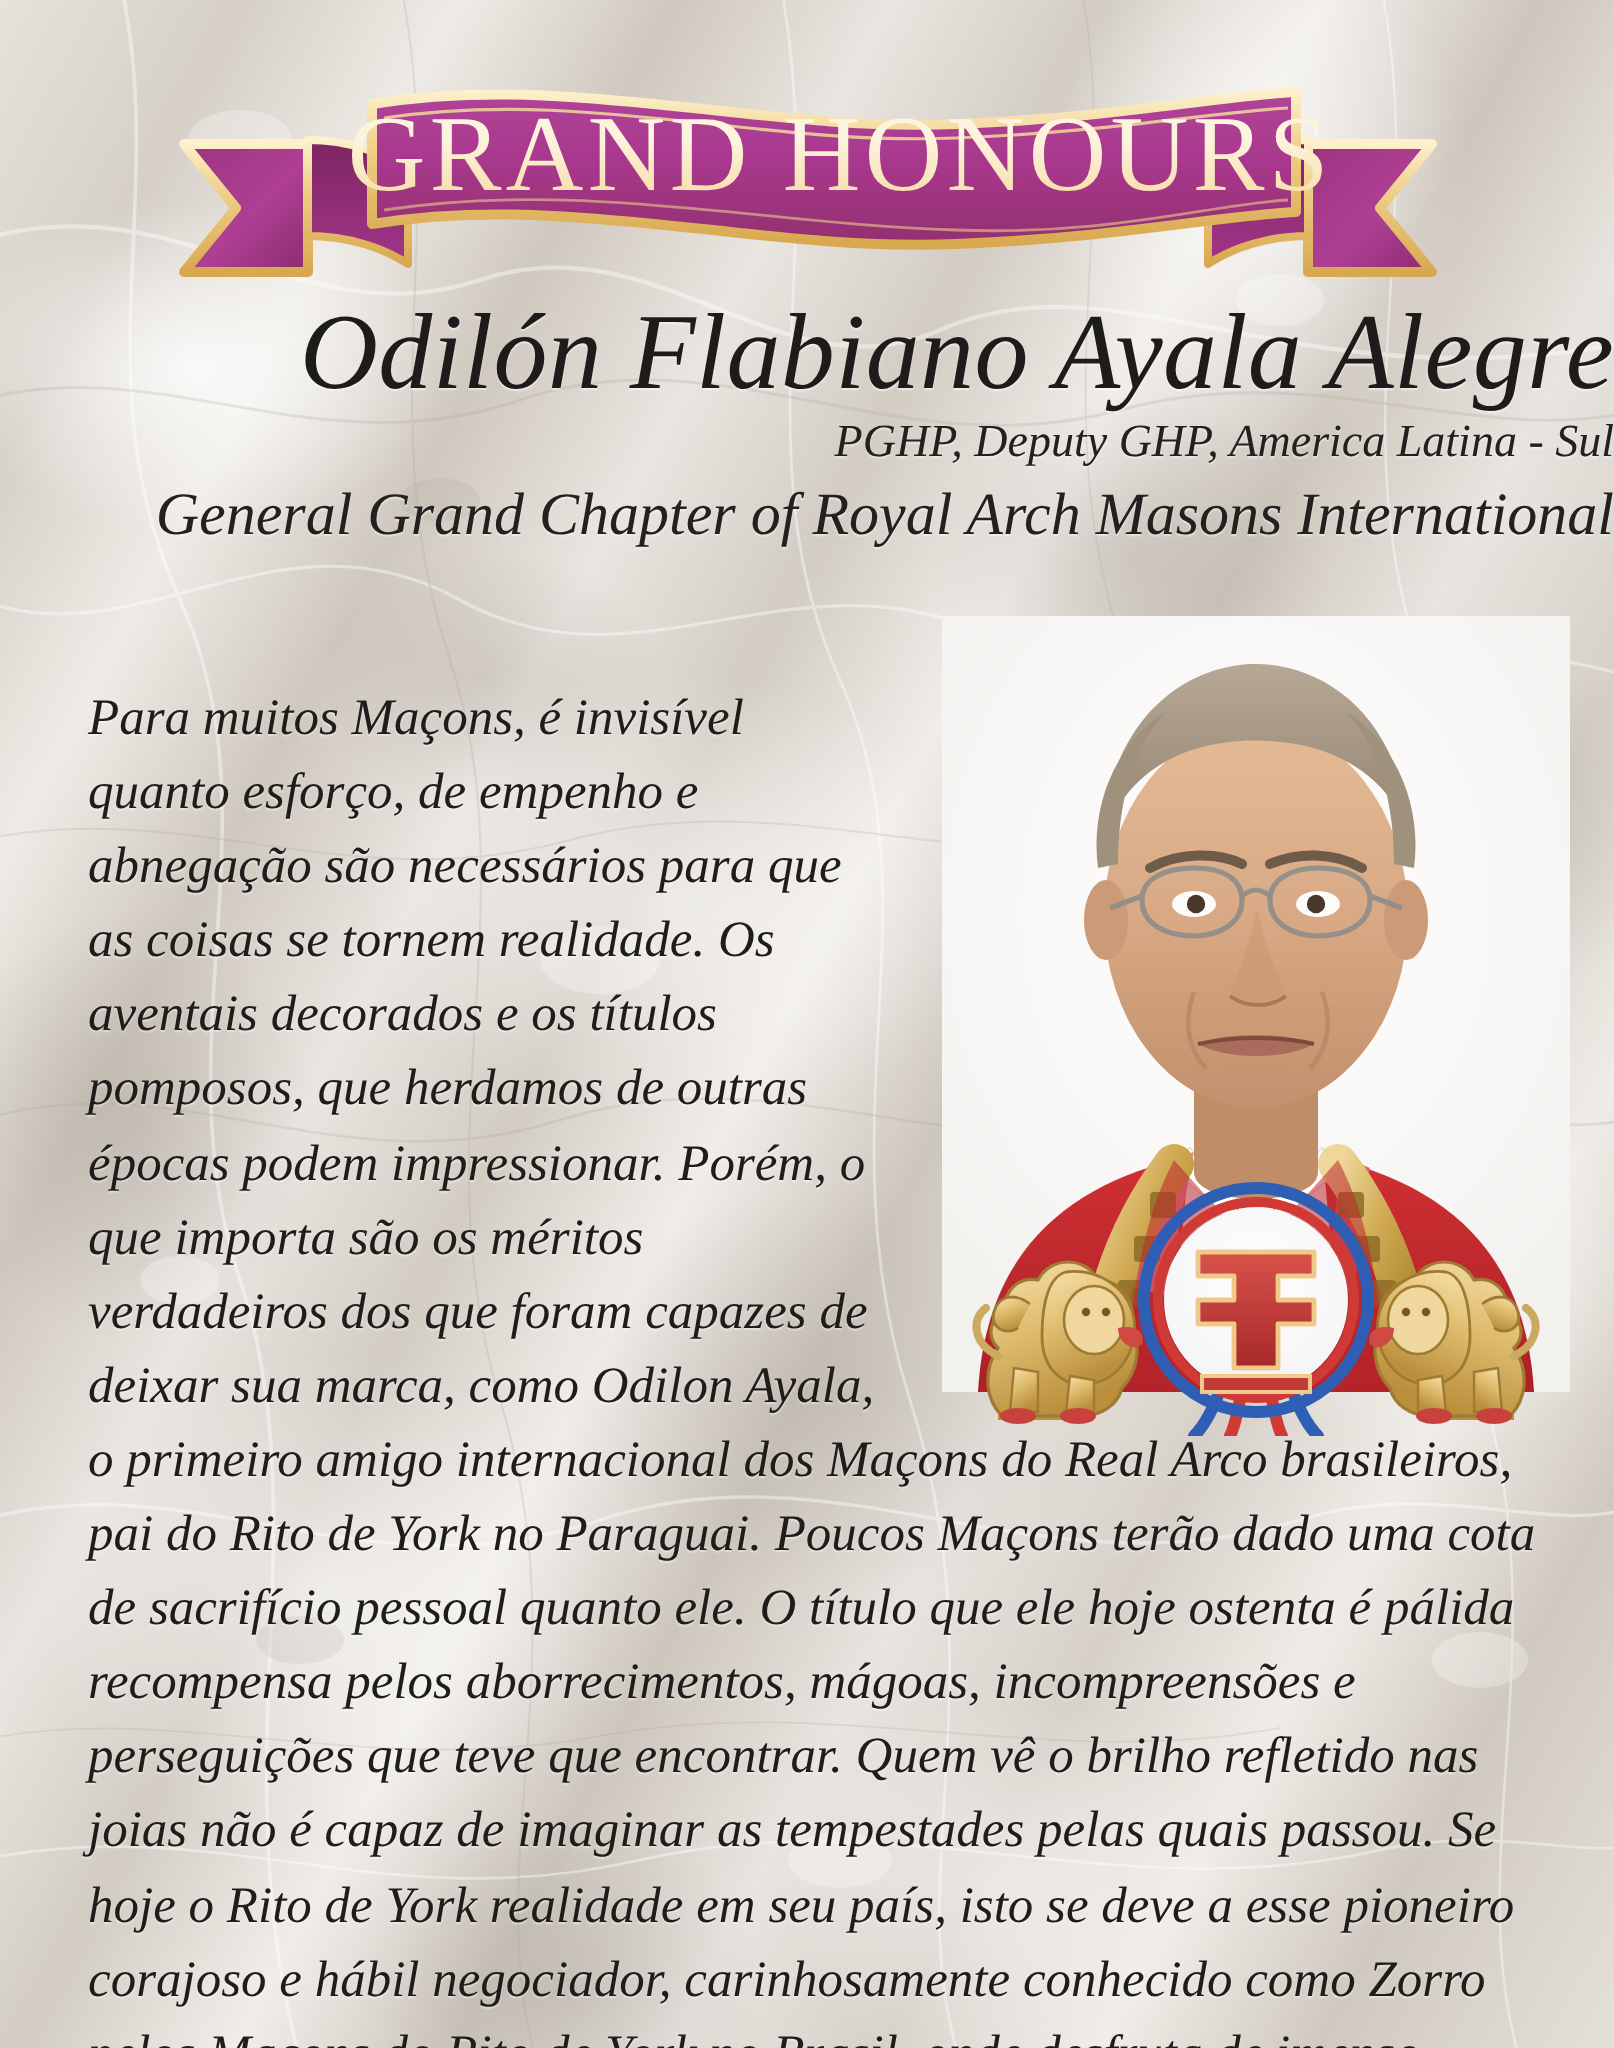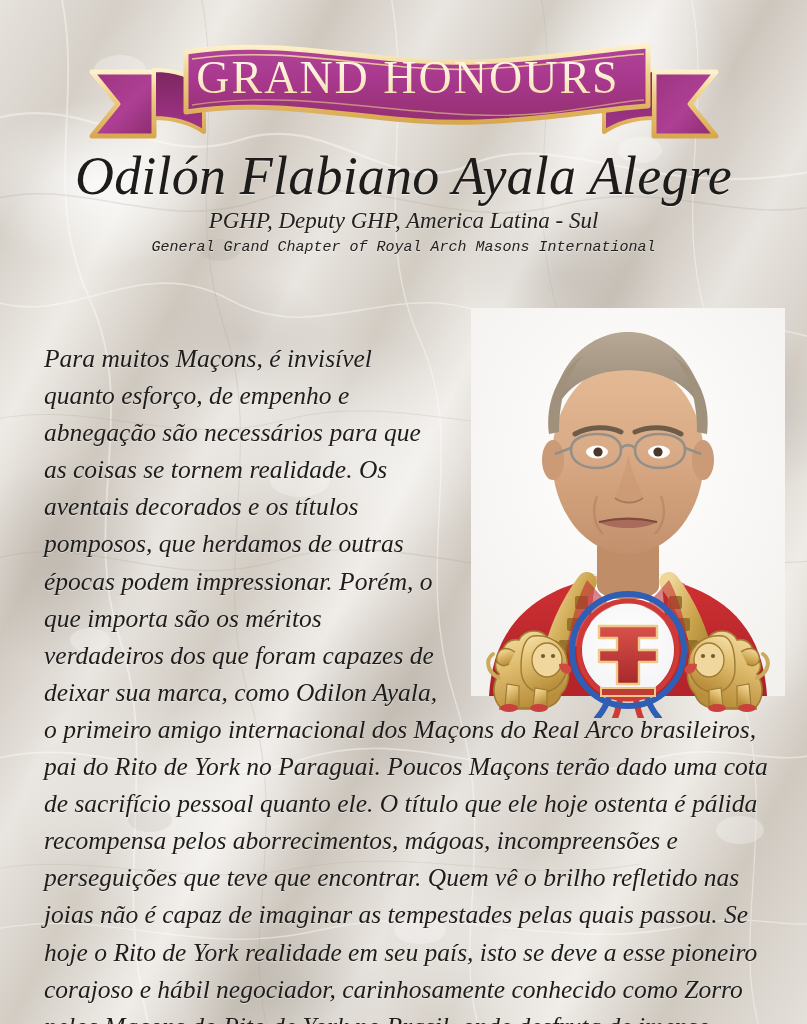--- a/index.html
+++ b/index.html
@@ -42,71 +42,70 @@
   
   .banner-wrap {
     position: absolute;
     left: 88px;
     top: 32px;
     width: 632px;
     height: 112px;
   }
   .banner-title {
     position: absolute;
-    left: 4px; top: 0;
+    left: 16px; top: 0;
     width: 632px;
     height: 112px;
     display: flex;
     align-items: center;
     justify-content: center;
-    font-size: 46px;
+    font-size: 54px;
     letter-spacing: 2.0px;
     font-weight: normal;
     white-space: nowrap;
     padding-bottom: 22px;
     box-sizing: border-box;
     background: linear-gradient(180deg, #fff9ea 0%, #fdf3dd 34%, #f5d79a 68%, #e8b96c 100%);
     -webkit-background-clip: text;
     background-clip: text;
     color: transparent;
     text-shadow: none;
   }
 
   
   .name-block {
     position: absolute;
     left: 0;
     top: 146px;
     width: 807px;
-    text-align: center;
+    text-align: right;
   }
   .person-name {
     font-size: 54px;
     font-style: italic;
     color: #1d1c1b;
     letter-spacing: 0.2px;
     line-height: 1.12;
     text-shadow: 0 1px 1px rgba(255,255,255,0.55);
   }
   .subtitle {
     font-size: 23px;
     font-style: italic;
     color: #23211f;
     line-height: 1.30;
     margin-top: 0;
     text-shadow: 0 1px 1px rgba(255,255,255,0.5);
   }
   .subtitle-2 {
-    font-size: 15px;
+    font-size: 30px;
     font-style: italic;
     color: #23211f;
     line-height: 1.30;
     margin-top: 2px;
     text-shadow: 0 1px 1px rgba(255,255,255,0.5);
-    font-family: Liberation Mono, monospace;
   }
 
   
   .photo-frame {
     position: absolute;
     left: 471px;
     top: 308px;
     width: 314px;
     height: 388px;
     background: #ffffff;

